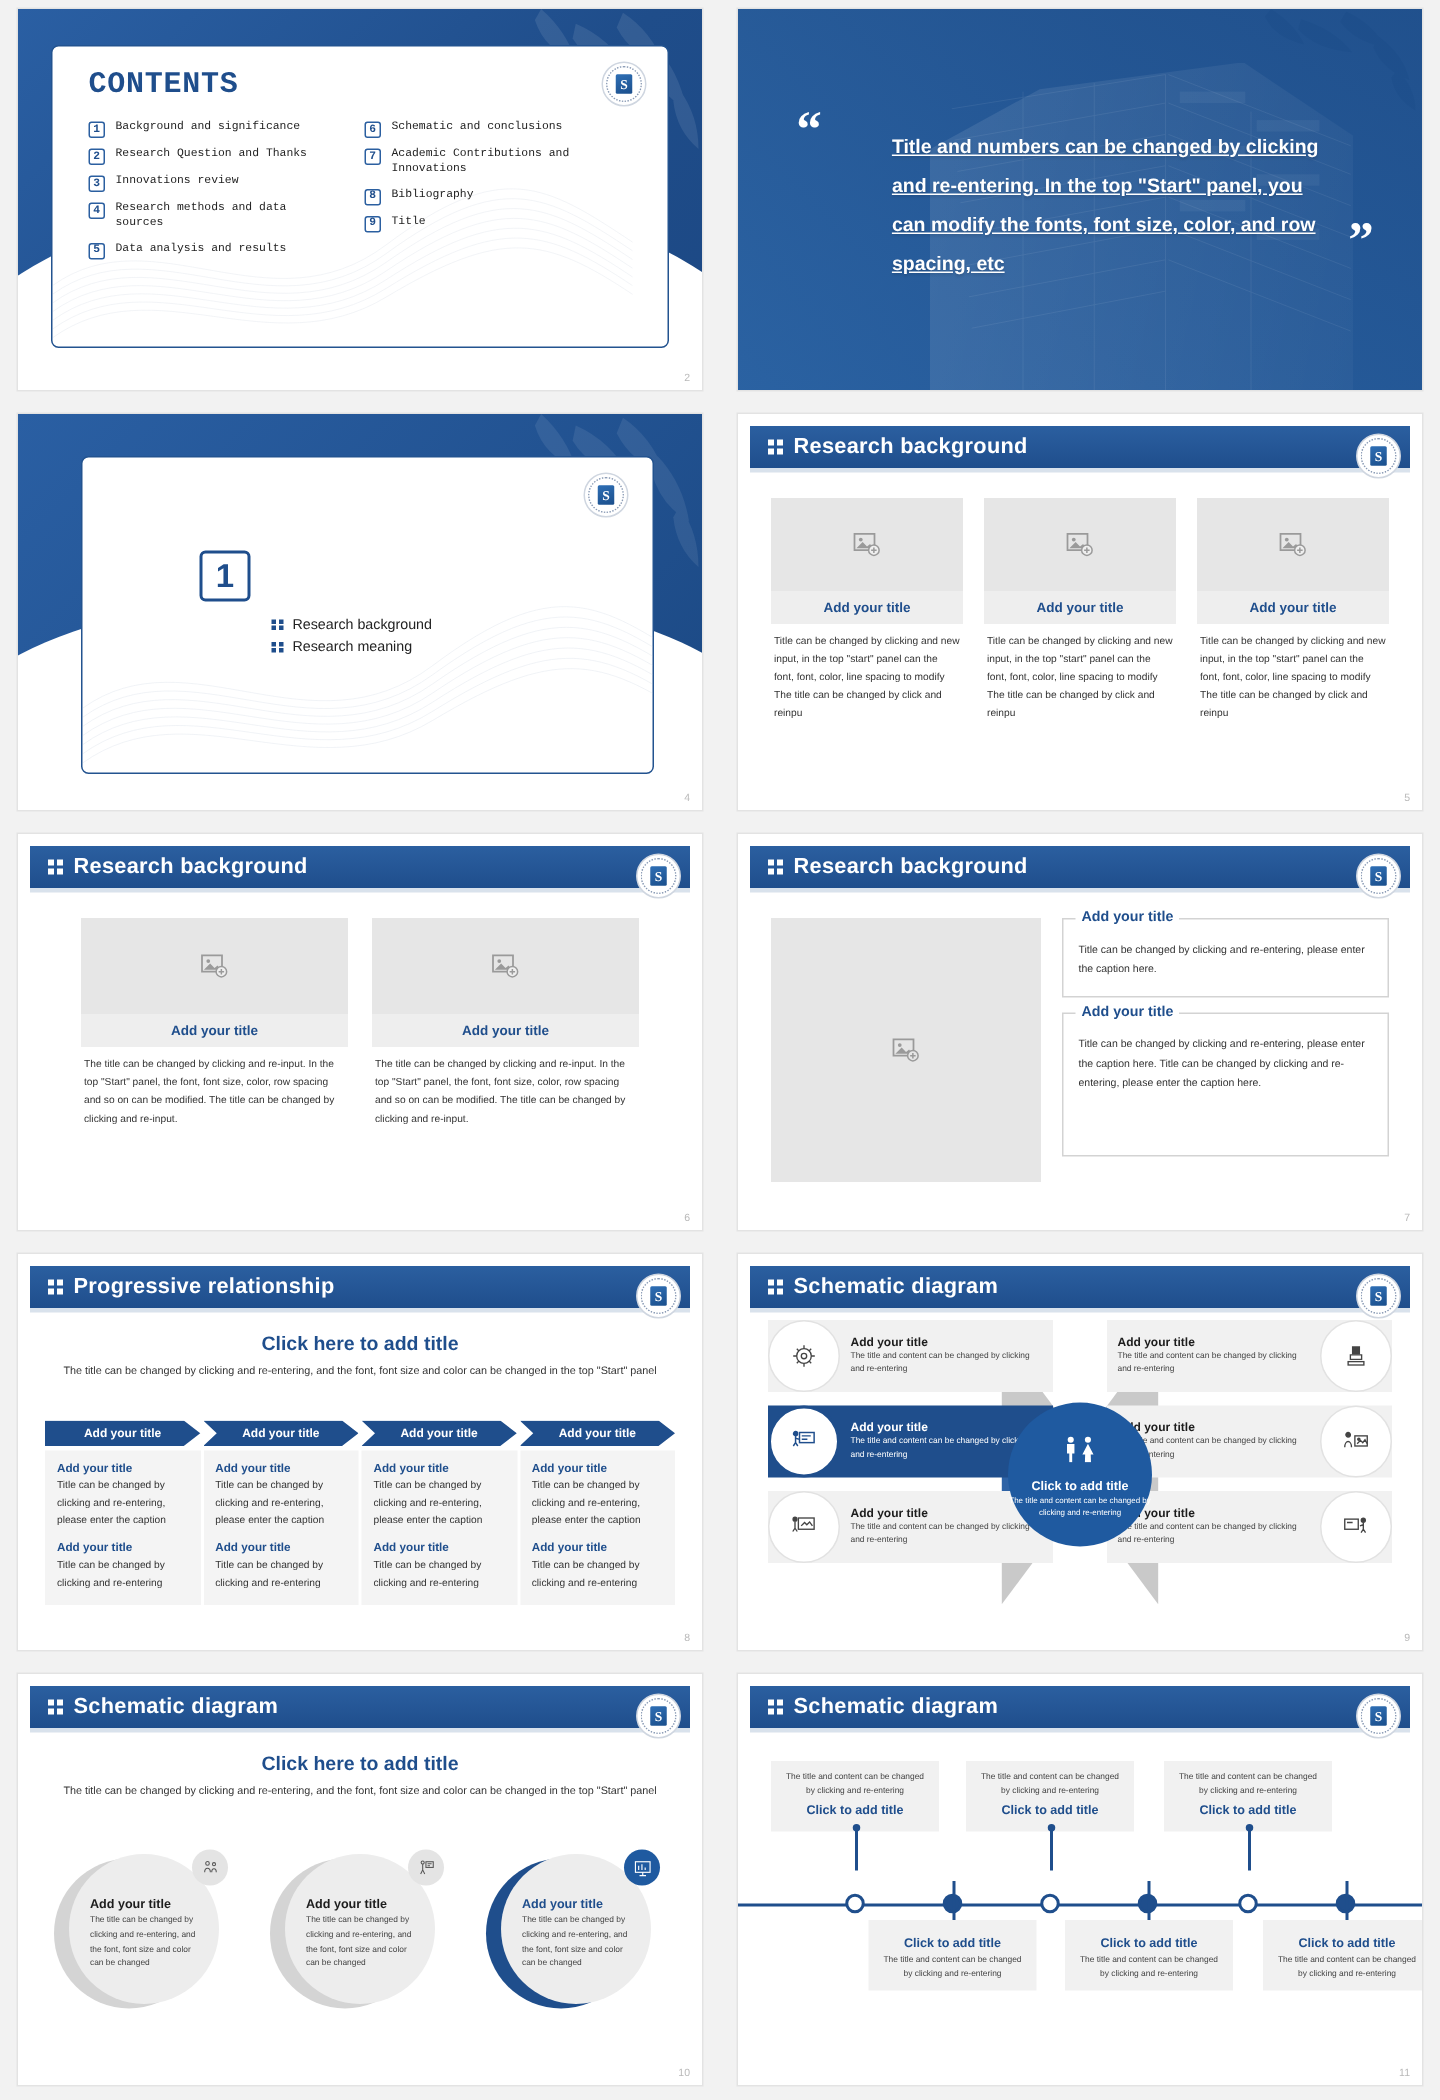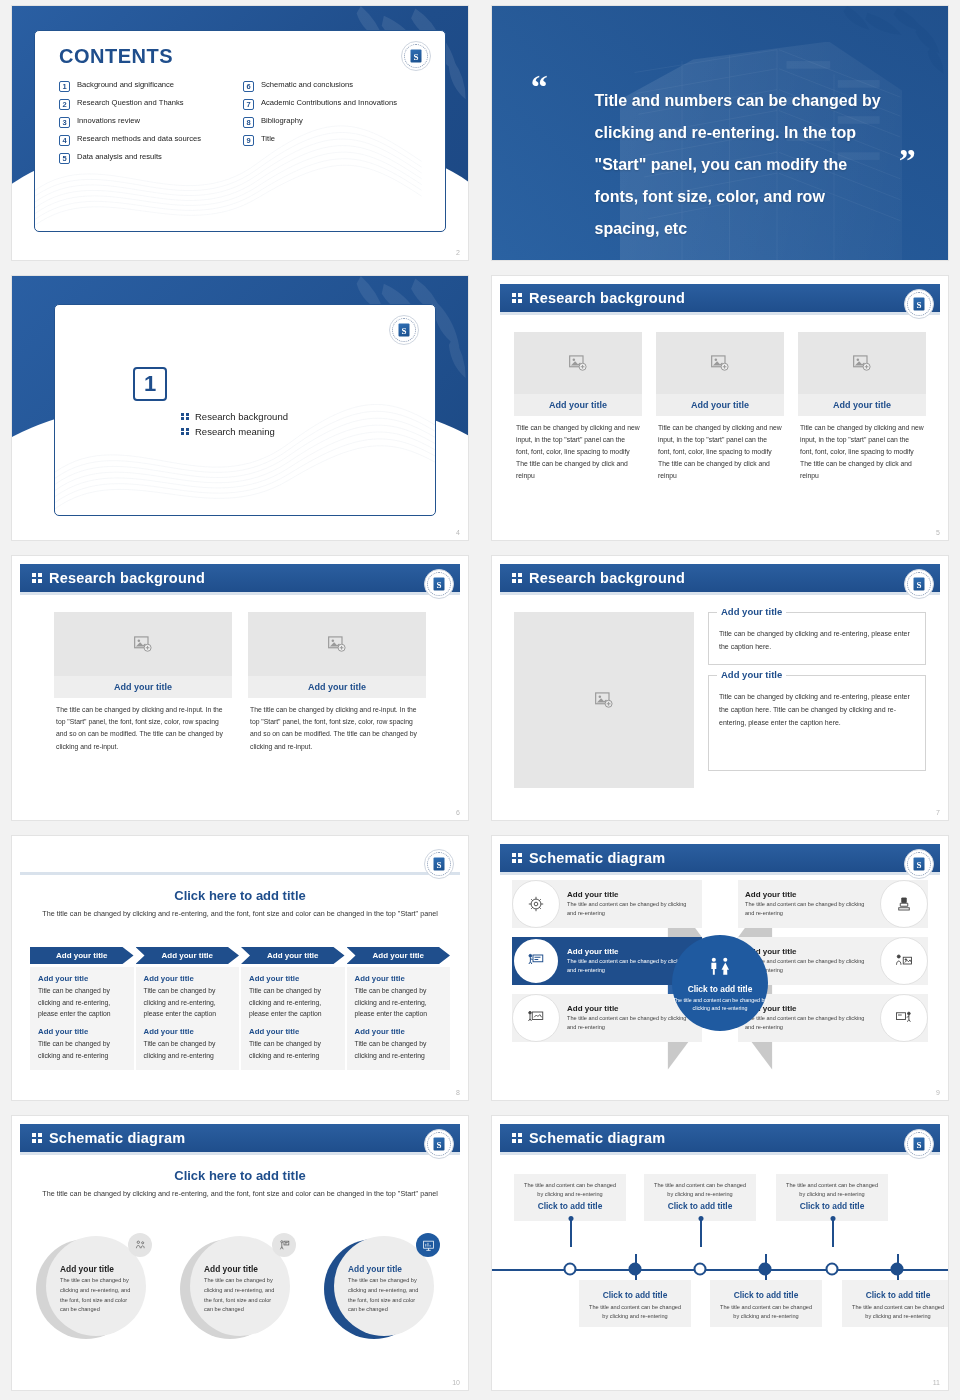--- a/index.html
+++ b/index.html
@@ -36,21 +36,21 @@
   .hdr-underline { position:absolute; left:8px; right:8px; top:36px; height:3px; background:#d9e2ec; }
 
   
   .s2 .bluebg { position:absolute; inset:0;
         background:linear-gradient(135deg,#2a5fa3 0%,#1f4d8a 60%,#1c4884 100%); }
   .s2 .curve { position:absolute; left:-10%; bottom:0; width:120%; height:52%;
         background:#fff; border-radius:56% 52% 0 0 / 100% 100% 0 0; }
   .s2 .leaves, .s4 .leaves { position:absolute; right:0; top:0; width:46%; height:58%;
         opacity:.20; pointer-events:none; }
   .s2 .card { position:absolute; left:22px; top:24px; right:22px; bottom:28px;
-        background:#fff; border:1px solid #23538f; border-radius:5px; overflow:hidden; }
+        background:#fff; border:1px solid #23538f; border-radius:5px; overflow:hidden;font-family:Liberation Mono, monospace; }
   .s2 .wave, .s4 .wave { position:absolute; left:0; right:0; bottom:0; height:58%; opacity:.55; }
   .s2 h1 { position:relative; margin:14px 0 0 24px; font-size:20px; color:#1f4e8c;
            letter-spacing:.5px; font-weight:bold; }
   .toc { position:relative; margin:12px 0 0 24px; display:grid;
          grid-template-columns:170px 1fr; column-gap:14px; }
   .toc-col { display:flex; flex-direction:column; gap:6px; }
   .toc-item { display:flex; align-items:flex-start; gap:7px; }
   .toc-num { flex:0 0 auto; width:11px; height:11px; border:1px solid #2b5fa0; border-radius:2px;
              color:#1f4e8c; font-size:7.5px; font-weight:bold; display:flex;
              align-items:center; justify-content:center; margin-top:1px; }
@@ -62,22 +62,22 @@
         background:
           linear-gradient(200deg, rgba(32,80,140,.88), rgba(40,96,160,.80)),
           linear-gradient(115deg,#3d74b5 0%,#2a5c9c 45%,#20508f 100%); }
   .s3 .bldg { position:absolute; left:28%; top:14%; width:62%; height:88%;
         background:linear-gradient(100deg, rgba(255,255,255,.10), rgba(255,255,255,.03));
         clip-path: polygon(26% 8%, 74% 0%, 100% 22%, 100% 100%, 0% 100%, 0% 26%); }
   .s3 .bldg-lines { position:absolute; inset:0; opacity:.5; }
   .s3 .qt { position:absolute; left:8.5%; top:28%; color:#fff; font-size:34px; font-weight:bold;
         line-height:.6; letter-spacing:-2px; font-family:"Liberation Serif", serif; }
   .s3 .qt2 { left:auto; right:7.5%; top:57%; }
-  .s3 .qtext { position:absolute; left:22.5%; right:14%; top:31%; color:#fff; font-size:16px;
-        font-weight:bold; line-height:2.0; text-shadow:0 1px 2px rgba(0,0,0,.18); }
+  .s3 .qtext { position:absolute; left:22.5%; right:14%; top:31%; color:#fff; font-size:13px;
+        font-weight:bold; line-height:2.0; text-shadow:0 1px 2px rgba(0,0,0,.18);text-decoration:underline; }
 
   
   .s4 .bluebg { position:absolute; left:0; right:0; top:0; height:62%;
         background:linear-gradient(135deg,#2a5fa3,#1d4b87); }
   .s4 .curve { position:absolute; left:-10%; top:44%; width:120%; height:70%;
         background:#fff; border-radius:58% 54% 0 0 / 60% 60% 0 0; }
   .s4 .card { position:absolute; left:42px; top:28px; right:32px; bottom:24px;
         background:#fff; border:1px solid #23538f; border-radius:5px; overflow:hidden; }
   .sec-wrap { position:relative; margin:62px 0 0 78px; display:flex; gap:12px; align-items:flex-start; }
   .sec-num { width:34px; height:34px; border:2px solid #1f4e8c; border-radius:4px; color:#1f4e8c;
@@ -519,20 +519,29 @@
           <span class="lg">Add your title</span>
           <p>Title can be changed by clicking and re-entering, please enter the caption here. Title can be changed by clicking and re-entering, please enter the caption here.</p>
         </div>
       </div>
       <div class="pgnum">7</div>
     </div>
   </div>
 
   <div class="cell">
     <div class="slide">
+      <div class="hdr">
+        <span class="dots">
+            <i></i>
+            <i></i>
+            <i></i>
+            <i></i>
+          </span>
+        <h2>Progressive relationship</h2>
+      </div>
       <div class="hdr-underline"></div>
       <div class="seal hdr-seal">
           <div class="sq"></div>
         </div>
 
       <div class="chead">
         <h3>Click here to add title</h3>
         <p>The title can be changed by clicking and re-entering, and the font, font size and color can be changed in the top "Start" panel</p>
       </div>
 

